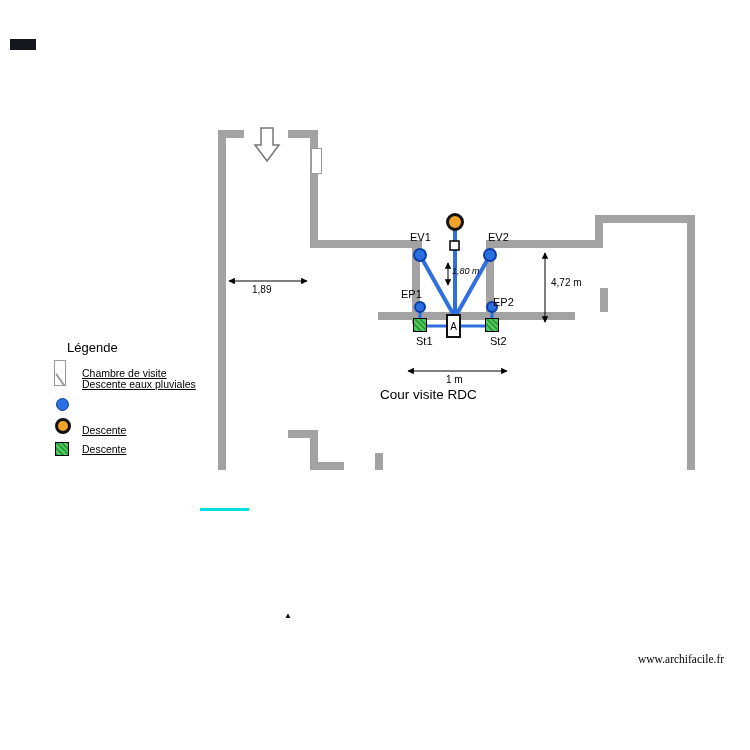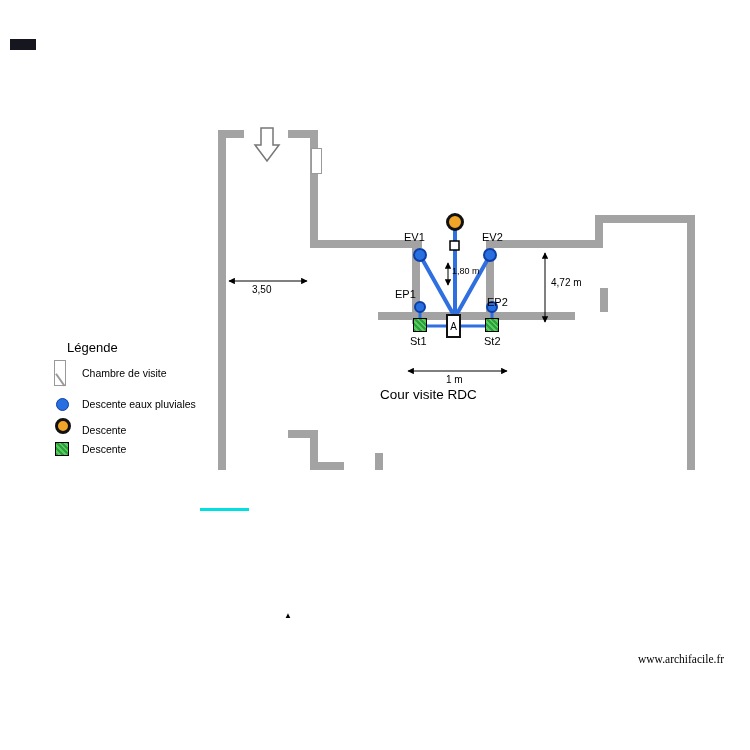--- a/index.html
+++ b/index.html
@@ -32,32 +32,32 @@
     width:14px; height:14px; border:1px solid #000;
     background:repeating-linear-gradient(45deg,#2f9e3a 0 2px,#55cc60 2px 4px);
   }
   .chamber {
     position:absolute; left:446px; top:314px; width:15px; height:24px;
     background:#fff; border:2px solid #111; z-index:5;
     display:flex; align-items:center; justify-content:center;
     font-size:10px;
   }
 
-  .lbl { position:absolute; font-size:11px; white-space:nowrap; z-index:6; }
+  .lbl { position:absolute; font-size:11px; white-space:nowrap; z-index:6;margin-left:6px; }
   .dim { position:absolute; font-size:10px; white-space:nowrap; z-index:6; }
-  .dim-small { font-size:9px; }
+  .dim-small { font-size:9px;font-style:italic; }
   .plan-title { position:absolute; left:380px; top:387px; font-size:13.5px; z-index:6; }
   .marker-tri { position:absolute; left:284px; top:611px; font-size:8px; z-index:6; }
   .watermark { position:absolute; left:638px; top:653px; font-size:11.5px; z-index:6;font-family:Liberation Serif, serif; }
 
   .cyan-line { position:absolute; left:200px; top:508px; width:49px; height:3px; background:#00e0e0; z-index:2; }
 
   
   .legend-title { position:absolute; left:67px; top:340px; font-size:13px; z-index:6; }
-  .legend-label { position:absolute; font-size:10.5px; white-space:nowrap; z-index:6; }
+  .legend-label { position:absolute; font-size:10.5px; white-space:nowrap; z-index:6;text-decoration:underline; }
   .icon-chamber {
     position:absolute; left:54px; top:360px; width:12px; height:26px;
     background:#fff; border:1px solid #999; z-index:5;
   }
   .icon-chamber .diag {
     position:absolute; left:-2px; top:18px; width:15px; height:1.5px;
     background:#999; transform:rotate(55deg);
   }
   .icon-blue   { position:absolute; left:56px; top:398px; width:13px; height:13px; border-radius:50%; background:#2a6fe0; border:1.5px solid #0c3ea8; z-index:5; }
   .icon-orange { position:absolute; left:55px; top:418px; width:16px; height:16px; border-radius:50%; background:#f0a428; border:3px solid #111; z-index:5; }
@@ -129,39 +129,39 @@
   <div class="sym square-green" style="left:485px;top:318px"></div>
   <div class="chamber">A</div>
 
   <div class="lbl" style="left:404px;top:231px">EV1</div>
   <div class="lbl" style="left:482px;top:231px">EV2</div>
   <div class="lbl" style="left:395px;top:288px">EP1</div>
   <div class="lbl" style="left:487px;top:296px">EP2</div>
   <div class="lbl" style="left:410px;top:335px">St1</div>
   <div class="lbl" style="left:484px;top:335px">St2</div>
 
-  <div class="dim" style="left:252px;top:284px">3,50</div>
+  <div class="dim" style="left:252px;top:284px">1,89</div>
   <div class="dim" style="left:551px;top:277px">4,72 m</div>
   <div class="dim" style="left:446px;top:374px">1 m</div>
   <div class="dim dim-small" style="left:452px;top:266px">1,80 m</div>
 
   <div class="plan-title">Cour visite RDC</div>
   <div class="marker-tri">▲</div>
 
   <div class="cyan-line"></div>
 
   <div class="legend-title">Légende</div>
 
   <div class="icon-chamber">
       <div class="diag"></div>
     </div>
   <div class="legend-label" style="left:82px;top:367px">Chambre de visite</div>
 
   <div class="icon-blue"></div>
-  <div class="legend-label" style="left:82px;top:398px">Descente eaux pluviales</div>
+  <div class="legend-label" style="left:82px;top:378px">Descente eaux pluviales</div>
 
   <div class="icon-orange"></div>
   <div class="legend-label" style="left:82px;top:424px">Descente</div>
 
   <div class="icon-green"></div>
   <div class="legend-label" style="left:82px;top:443px">Descente</div>
 
   <div class="watermark">www.archifacile.fr</div>
 
 </div>

